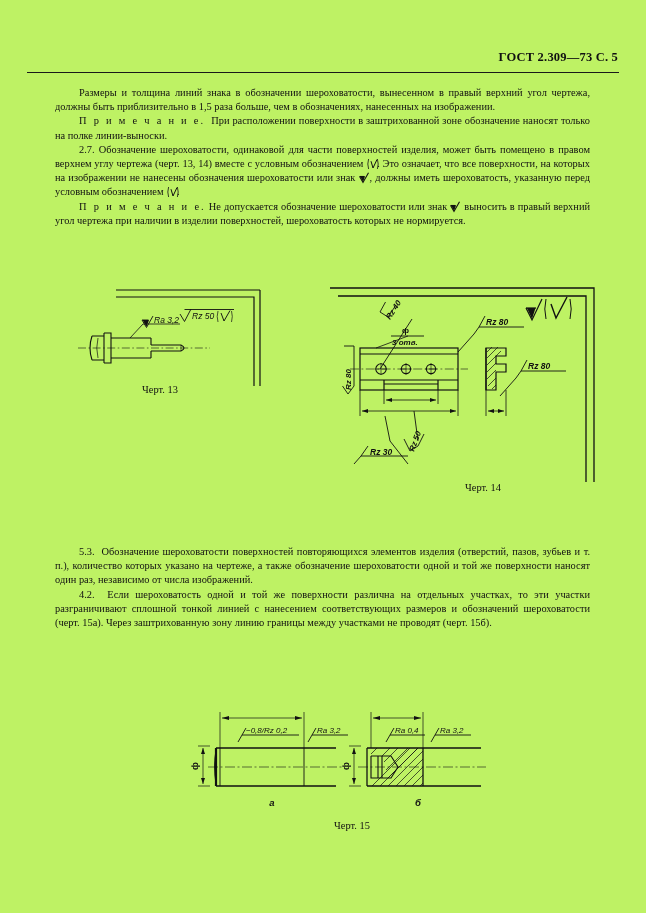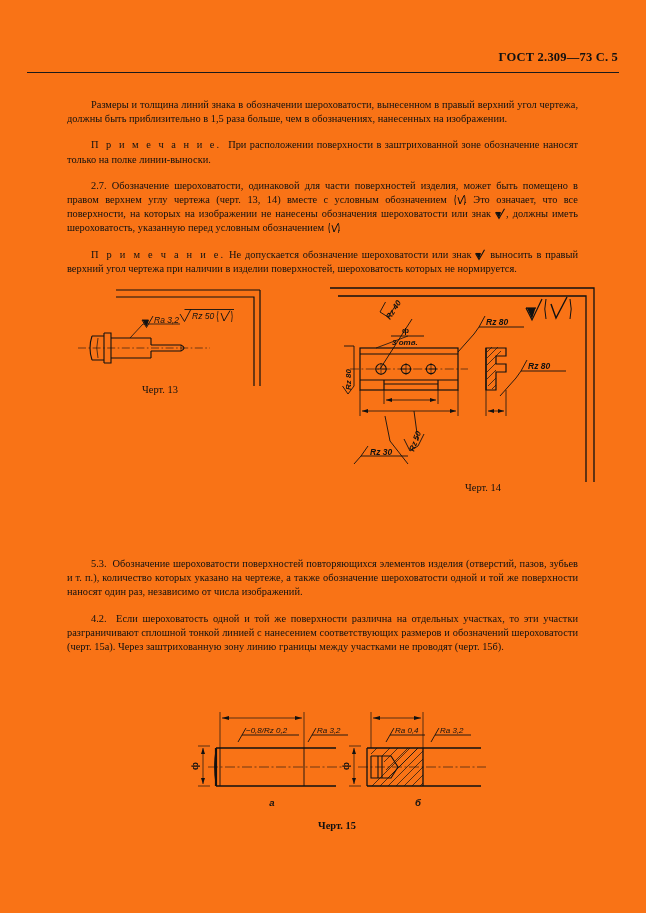--- a/index.html
+++ b/index.html
@@ -13,21 +13,21 @@
     position: relative;
     font-family: "Liberation Serif", "DejaVu Serif", serif;
     color: #111111;
     overflow: hidden;
   }
   .page {
     position: absolute;
     left: 0; top: 0;
     width: 646px;
     height: 913px;
-    background: #f97316;
+    background: #bef264;
   }
   .header {
     position: absolute;
     right: 28px;
     top: 50px;
     font-size: 12.5px;
     font-weight: bold;
     letter-spacing: 0.2px;
     white-space: nowrap;
   }
@@ -41,21 +41,21 @@
   }
   .body-text {
     position: absolute;
     left: 55px;
     width: 535px;
     font-size: 10.4px;
     line-height: 14.2px;
     text-align: justify;
   }
   .body-text p {
-    margin: 12px;
+    margin: 0;
     text-indent: 24px;
   }
   .sp { letter-spacing: 2.1px; }
   b { font-weight: bold; }
 
   
   .sign {
     display: inline-block;
     position: relative;
     width: 11px;
@@ -412,16 +412,16 @@
       </g>
       <text class="txt" x="209" y="33" font-size="8" font-style="italic" fill="#111">Ra 0,4</text>
       <g stroke="#111" fill="none" stroke-width="0.9">
         <path d="M245 42 L249 35 L253 28"></path>
         <path d="M249 35 L285 35"></path>
       </g>
       <text class="txt" x="254" y="33" font-size="8" font-style="italic" fill="#111">Ra 3,2</text>
 
       <text class="txt" x="232" y="106" font-size="9.5" font-weight="bold" font-style="italic" fill="#111" text-anchor="middle">б</text>
     </svg>
-    <div class="figcap" style="left:86px; top:120px; width:130px;font-weight:bold;">Черт. 15</div>
+    <div class="figcap" style="left:101px; top:120px; width:130px;">Черт. 15</div>
   </div>
 
 </div>
 
 </body></html>

